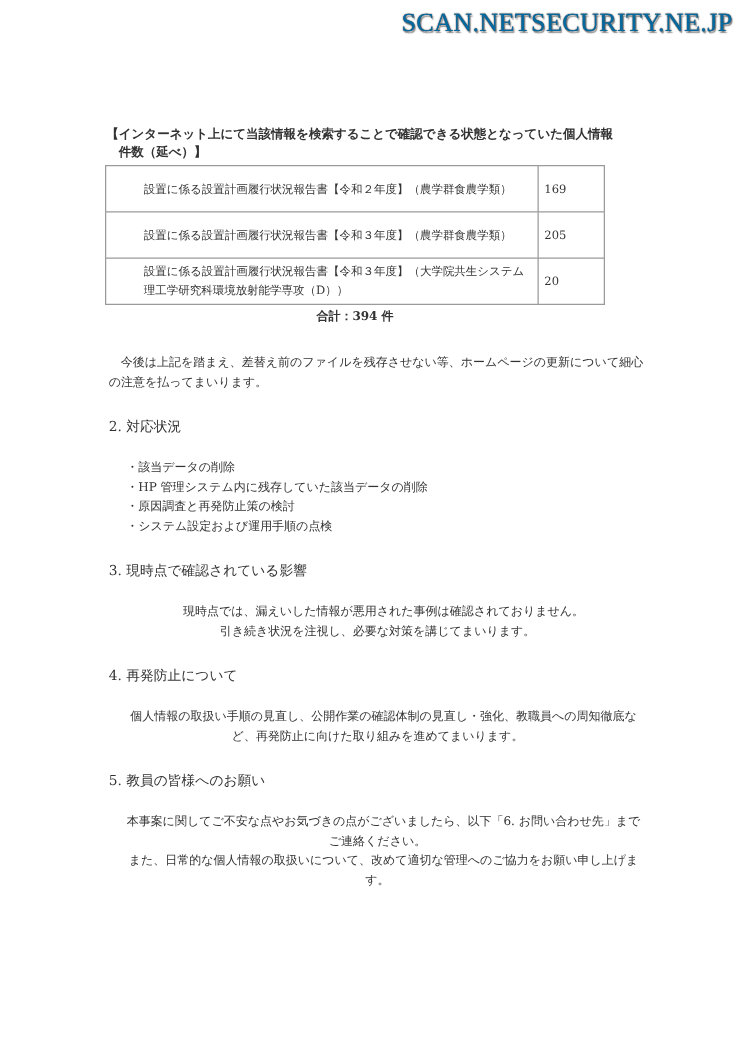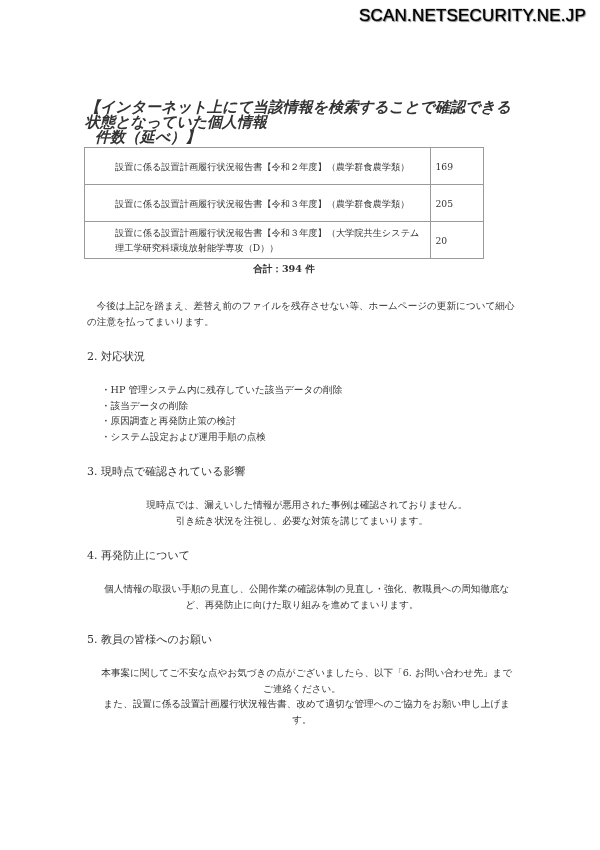--- a/index.html
+++ b/index.html
@@ -12,41 +12,40 @@
       height: 850px;
       position: relative;
       overflow: hidden;
       font-family: "DejaVu Serif", "Liberation Serif", serif;
       color: #333333;
     }
     .watermark {
       position: absolute;
       top: 6px;
       right: 14px;
-      font-family: Liberation Sans, sans-serif;
-      font-size: 17px;
-      color: #000000;
+      font-family: Liberation Serif, serif;
+      font-size: 21px;
+      color: #0369a1;
       letter-spacing: 0.2px;
       text-shadow: 0 0 1px #555, 0 0 1px #555, 1px 1px 1px #888;
       font-weight: normal;
     }
     .page {
       position: absolute;
       left: 87px;
       top: 100px;
       width: 430px;
       font-size: 9.6px;
       line-height: 15px;
     }
     .table-caption {
       font-weight: bold;
-      font-size: 15px;
+      font-size: 10px;
       line-height: 15px;
       margin-left: -2px;
-      font-style: italic;
     }
     .table-caption .line2 {
       padding-left: 10px;
       display: block;
     }
     table.counts {
       border-collapse: collapse;
       width: 400px;
       margin-top: 2px;
       margin-left: -3px;
@@ -137,36 +136,36 @@
     </tr>
   </tbody>
     </table>
 
   <div class="total">合計：394 件</div>
 
   <div class="para">今後は上記を踏まえ、差替え前のファイルを残存させない等、ホームページの更新について細心の注意を払ってまいります。</div>
 
   <div class="heading">2. 対応状況</div>
   <ul class="bullets">
+    <li>該当データの削除</li>
     <li>HP 管理システム内に残存していた該当データの削除</li>
-    <li>該当データの削除</li>
     <li>原因調査と再発防止策の検討</li>
     <li>システム設定および運用手順の点検</li>
   </ul>
 
   <div class="heading">3. 現時点で確認されている影響</div>
   <div class="body-text">
     <p class="indent">現時点では、漏えいした情報が悪用された事例は確認されておりません。</p>
     <p>引き続き状況を注視し、必要な対策を講じてまいります。</p>
   </div>
 
   <div class="heading">4. 再発防止について</div>
   <div class="body-text">
     <p class="indent">個人情報の取扱い手順の見直し、公開作業の確認体制の見直し・強化、教職員への周知徹底など、再発防止に向けた取り組みを進めてまいります。</p>
   </div>
 
   <div class="heading">5. 教員の皆様へのお願い</div>
   <div class="body-text">
     <p class="indent">本事案に関してご不安な点やお気づきの点がございましたら、以下「6. お問い合わせ先」までご連絡ください。</p>
-    <p class="indent">また、設置に係る設置計画履行状況報告書、改めて適切な管理へのご協力をお願い申し上げます。</p>
+    <p class="indent">また、日常的な個人情報の取扱いについて、改めて適切な管理へのご協力をお願い申し上げます。</p>
   </div>
 
 </div>
 
 </body></html>

